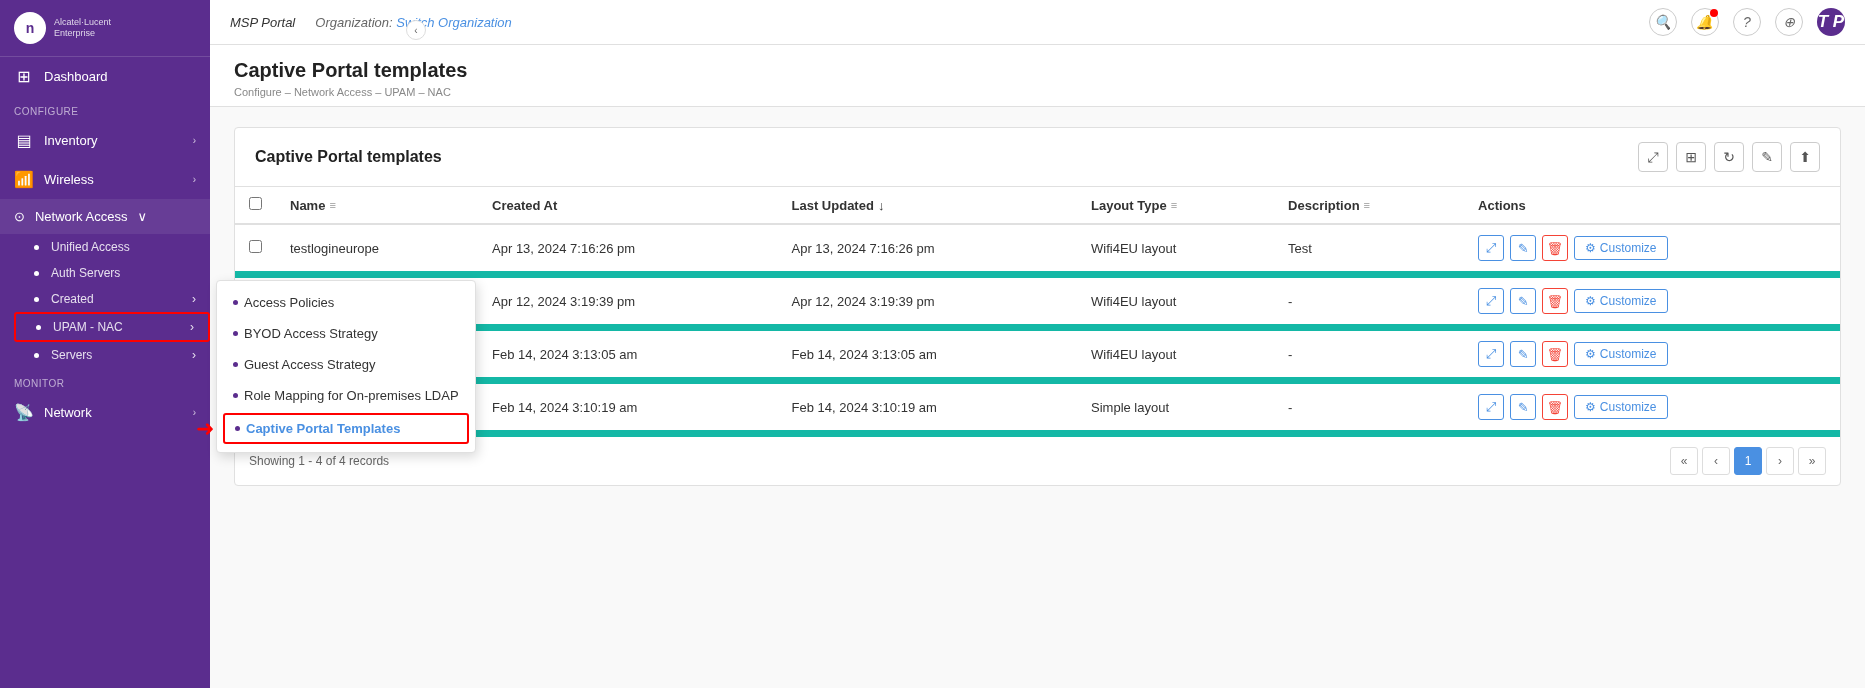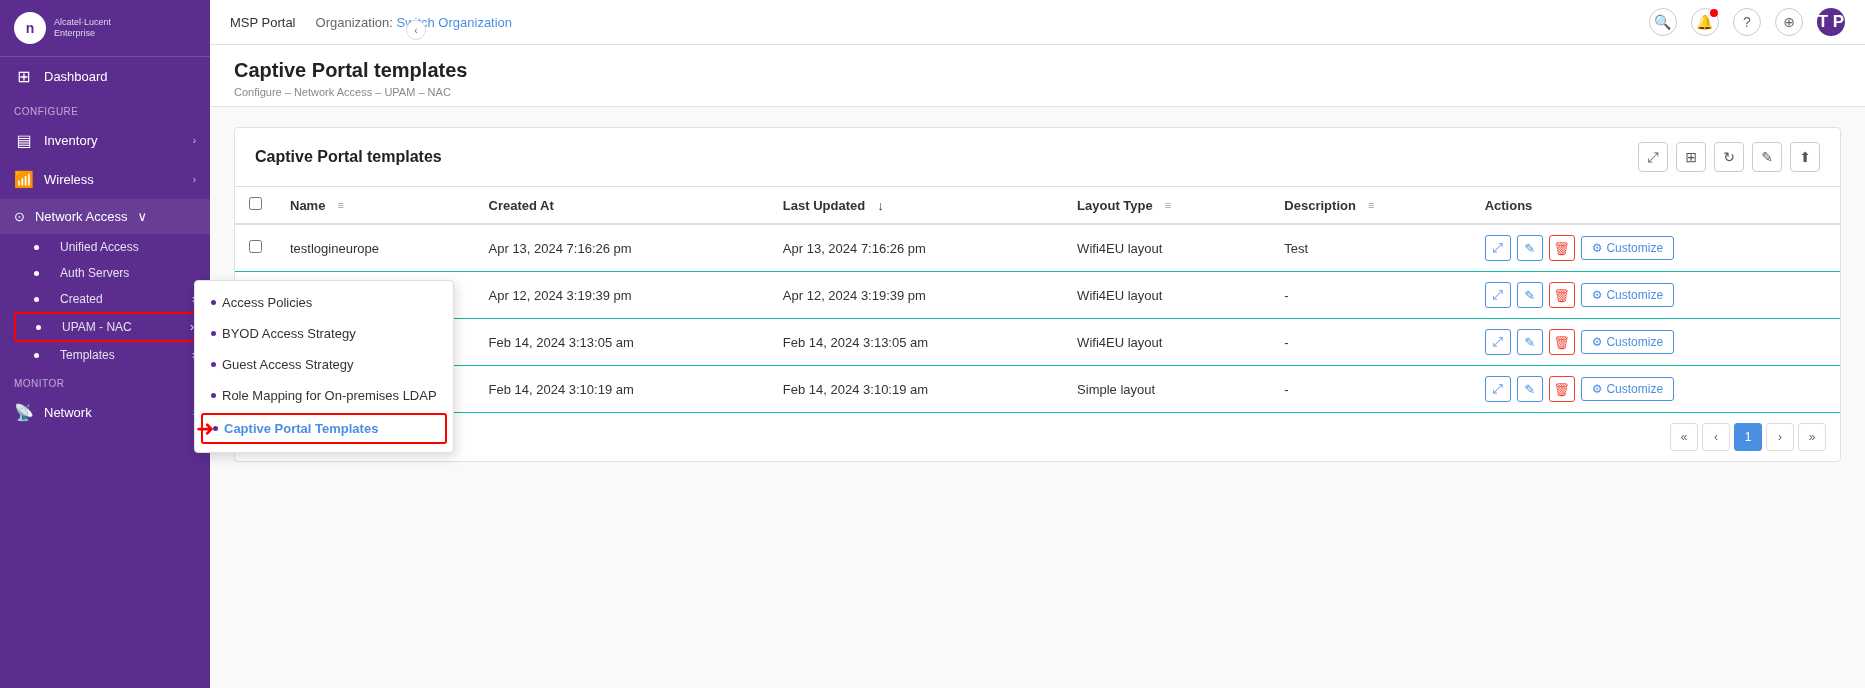--- a/index.html
+++ b/index.html
@@ -70,21 +70,21 @@
     .sidebar-item .item-label { flex: 1; }
     .sidebar-item .chevron { font-size: 10px; color: rgba(255,255,255,0.7); }
 
     .sidebar-sub { padding-left: 14px; }
     .sidebar-sub-item {
       display: flex; align-items: center;
       padding: 6px 14px 6px 20px;
       color: rgba(255,255,255,0.85);
       font-size: 12px;
       cursor: pointer;
-      gap: 21px;
+      gap: 12px;
     }
     .sidebar-sub-item .dot { width: 5px; height: 5px; background: white; border-radius: 50%; min-width: 5px; }
 
     .sidebar-sub-item.upam-nac-item {
       border: 2px solid red;
       border-radius: 3px;
     }
 
     .network-access-header {
       display: flex; align-items: center;
@@ -107,20 +107,21 @@
 
     
     .topbar {
       background: white;
       border-bottom: 1px solid #e0e0e0;
       padding: 8px 20px;
       display: flex;
       align-items: center;
       gap: 20px;
       min-height: 44px;
+      font-style: italic;
     }
     .topbar-portal { font-size: 13px; color: #333; font-weight: 500; }
     .topbar-org { font-size: 13px; color: #666; }
     .topbar-org a { color: #4a90e2; text-decoration: none; cursor: pointer; }
     .topbar-icons {
       margin-left: auto;
       display: flex; align-items: center; gap: 14px;
     }
     .topbar-icon-btn {
       width: 28px; height: 28px;
@@ -220,24 +221,24 @@
     thead tr {
       border-bottom: 2px solid #e0e0e0;
     }
     thead th {
       padding: 10px 14px;
       text-align: left;
       font-weight: 600;
       color: #333;
       white-space: nowrap;
     }
-    thead th .th-inner { display: flex; align-items: center; gap: 12px; }
+    thead th .th-inner { display: flex; align-items: center; gap: 4px; }
     thead th .filter-icon { color: #999; font-size: 11px; cursor: pointer; }
     tbody tr {
-      border-bottom: 1px solid #14b8a6;
+      border-bottom: 7px solid #14b8a6;
     }
     tbody td {
       padding: 10px 14px;
       color: #333;
     }
 
     .checkbox-cell { width: 36px; }
     input[type="checkbox"] { cursor: pointer; }
 
     .row-actions { display: flex; align-items: center; gap: 6px; }
@@ -281,21 +282,21 @@
       cursor: pointer;
       background: white;
       font-size: 12px;
       color: #666;
     }
     .page-btn.active { background: #4a90e2; color: white; border-color: #4a90e2; }
 
     
     .dropdown-overlay {
       position: absolute;
-      left: 194px;
+      left: 216px;
       top: 280px;
       background: white;
       border: 1px solid #e0e0e0;
       border-radius: 4px;
       box-shadow: 2px 4px 12px rgba(0,0,0,0.15);
       min-width: 185px;
       z-index: 100;
       padding: 6px 0;
     }
     .dropdown-item {
@@ -376,21 +377,21 @@
       <span>Created</span>
       <span class="chevron" style="margin-left:auto">›</span>
     </div>
     <div class="sidebar-sub-item upam-nac-item">
       <span class="dot"></span>
       <span>UPAM - NAC</span>
       <span class="chevron" style="margin-left:auto">›</span>
     </div>
     <div class="sidebar-sub-item">
       <span class="dot"></span>
-      <span>Templates</span>
+      <span>Servers</span>
       <span class="chevron" style="margin-left:auto">›</span>
     </div>
   </div>
 
   <div class="sidebar-section-label">MONITOR</div>
 
   <div class="sidebar-item">
     <span class="item-icon">📡</span>
     <span class="item-label">Network</span>
     <span class="chevron">›</span>

